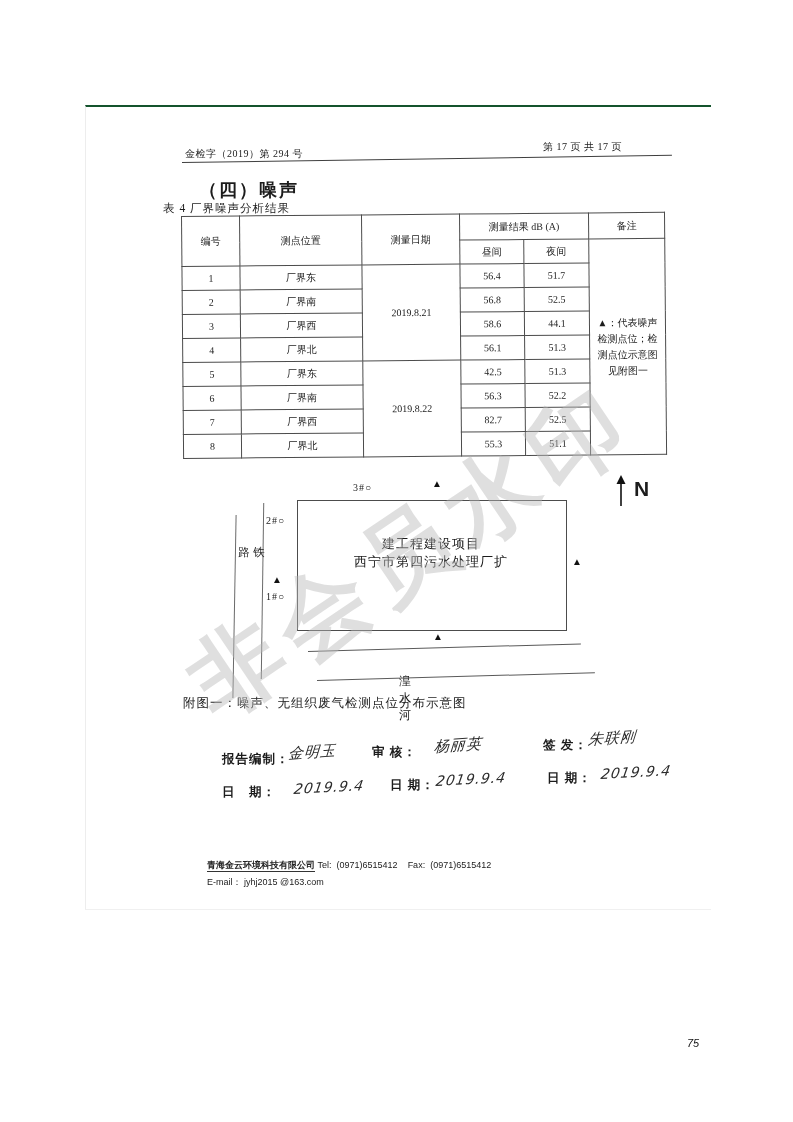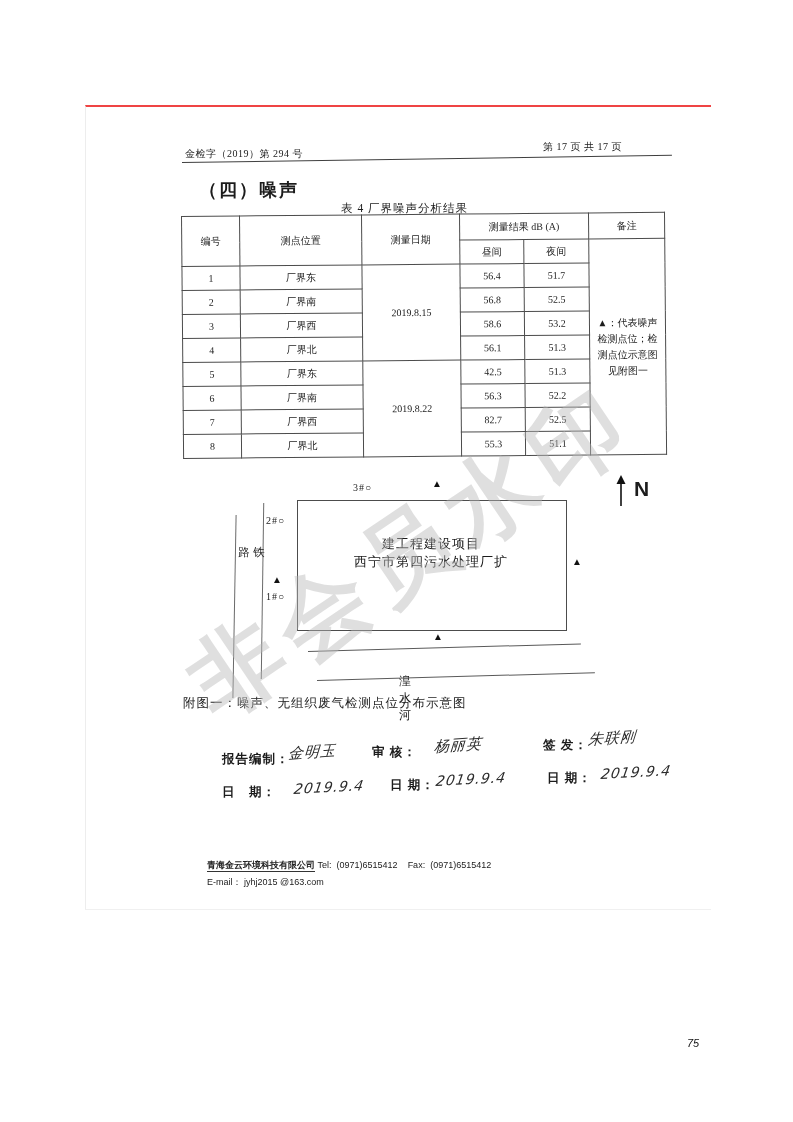--- a/index.html
+++ b/index.html
@@ -1,25 +1,25 @@
 <!DOCTYPE html>
 <html><head>
 <meta charset="utf-8">
 <style>
   html,body{margin:0;padding:0;background:#ffffff;}
   body{width:793px;height:1122px;position:relative;overflow:hidden;
        font-family:"Liberation Serif","DejaVu Serif",serif;color:#1c1c1c;}
   .page{position:absolute;left:85px;top:105px;width:625px;height:802px;background:#fff;
-        border-top:2px solid #ef4444;border-left:1px solid #ededed;border-bottom:1px solid #f0f0f0;}
+        border-top:2px solid #14532d;border-left:1px solid #ededed;border-bottom:1px solid #f0f0f0;}
   .abs{position:absolute;}
   
   .hdr{font-size:10px;letter-spacing:.5px;color:#222;}
   .hdr-rule{height:1px;background:#3f3f3f;transform:rotate(-0.85deg);transform-origin:left center;}
   .section-title{font-size:18px;font-weight:bold;letter-spacing:2px;}
-  .tbl-caption{font-size:11.5px;text-align:center;letter-spacing:1px;}
+  .tbl-caption{font-size:11.5px;text-align:left;letter-spacing:1px;}
   
   table.noise{border-collapse:collapse;table-layout:fixed;width:483px;
               transform:rotate(-0.5deg);transform-origin:left top;}
   table.noise td,table.noise th{border:1px solid #4c4c4c;font-weight:normal;
        font-size:10px;text-align:center;vertical-align:middle;padding:0;overflow:hidden;}
   table.noise .hrow1{height:26px;} table.noise .hrow2{height:24px;} table.noise .drow{height:24px;}
   td.remark{font-size:9.5px;line-height:1.6;text-align:left;padding:2px 4px !important;}
   
   .dline{background:#6a6a6a;}
   .rect{border:1px solid #4c4c4c;}
@@ -77,35 +77,35 @@
             <th>备注</th>
           </tr>
           <tr class="hrow2">
             <th>昼间</th>
             <th>夜间</th>
             <td rowspan="9" class="remark">▲：代表噪声检测点位；检测点位示意图见附图一</td>
           </tr>
           <tr class="drow">
             <td>1</td>
             <td>厂界东</td>
-            <td rowspan="4">2019.8.15</td>
+            <td rowspan="4">2019.8.21</td>
             <td>56.4</td>
             <td>51.7</td>
           </tr>
           <tr class="drow">
             <td>2</td>
             <td>厂界南</td>
             <td>56.8</td>
             <td>52.5</td>
           </tr>
           <tr class="drow">
             <td>3</td>
             <td>厂界西</td>
             <td>58.6</td>
-            <td>53.2</td>
+            <td>44.1</td>
           </tr>
           <tr class="drow">
             <td>4</td>
             <td>厂界北</td>
             <td>56.1</td>
             <td>51.3</td>
           </tr>
           <tr class="drow">
             <td>5</td>
             <td>厂界东</td>

